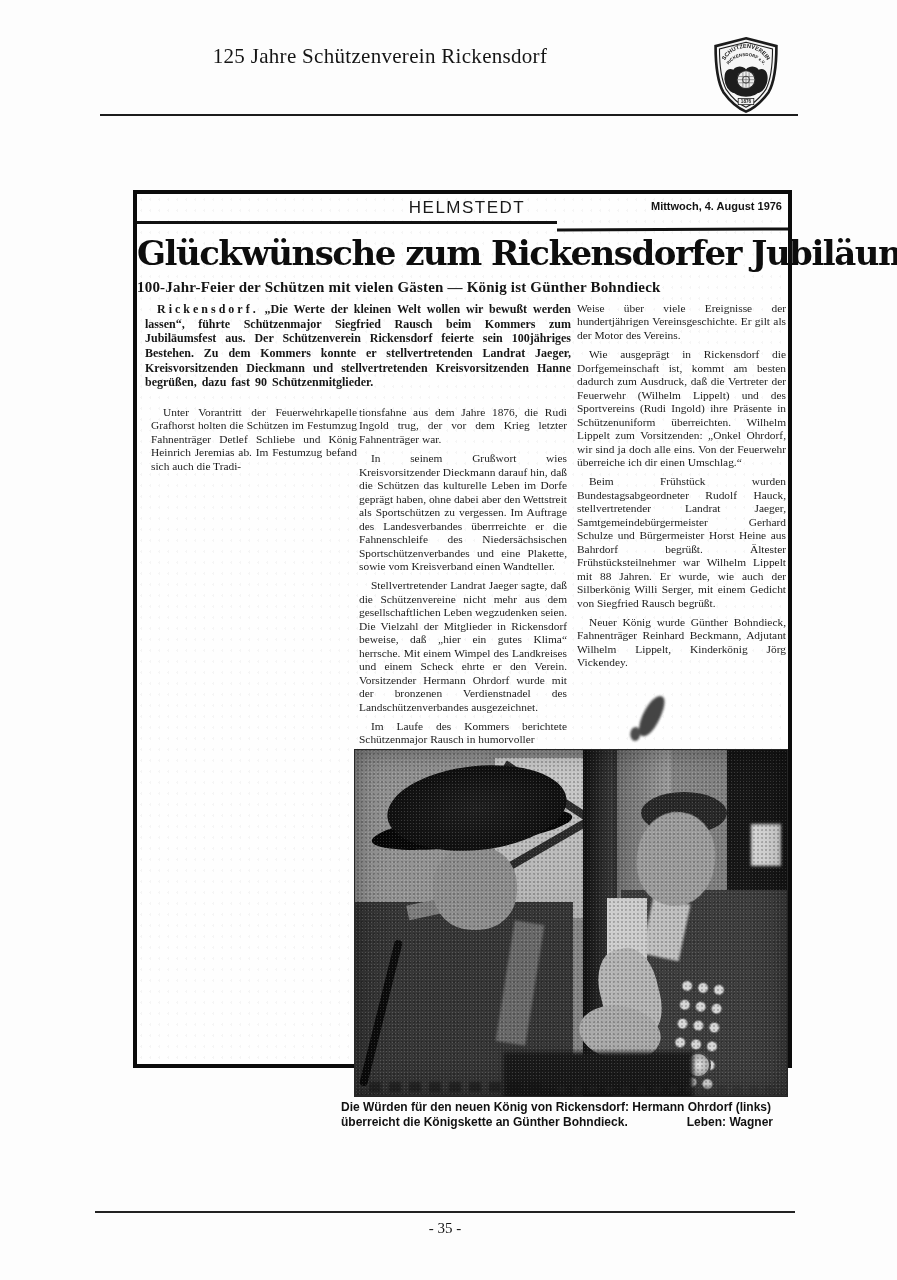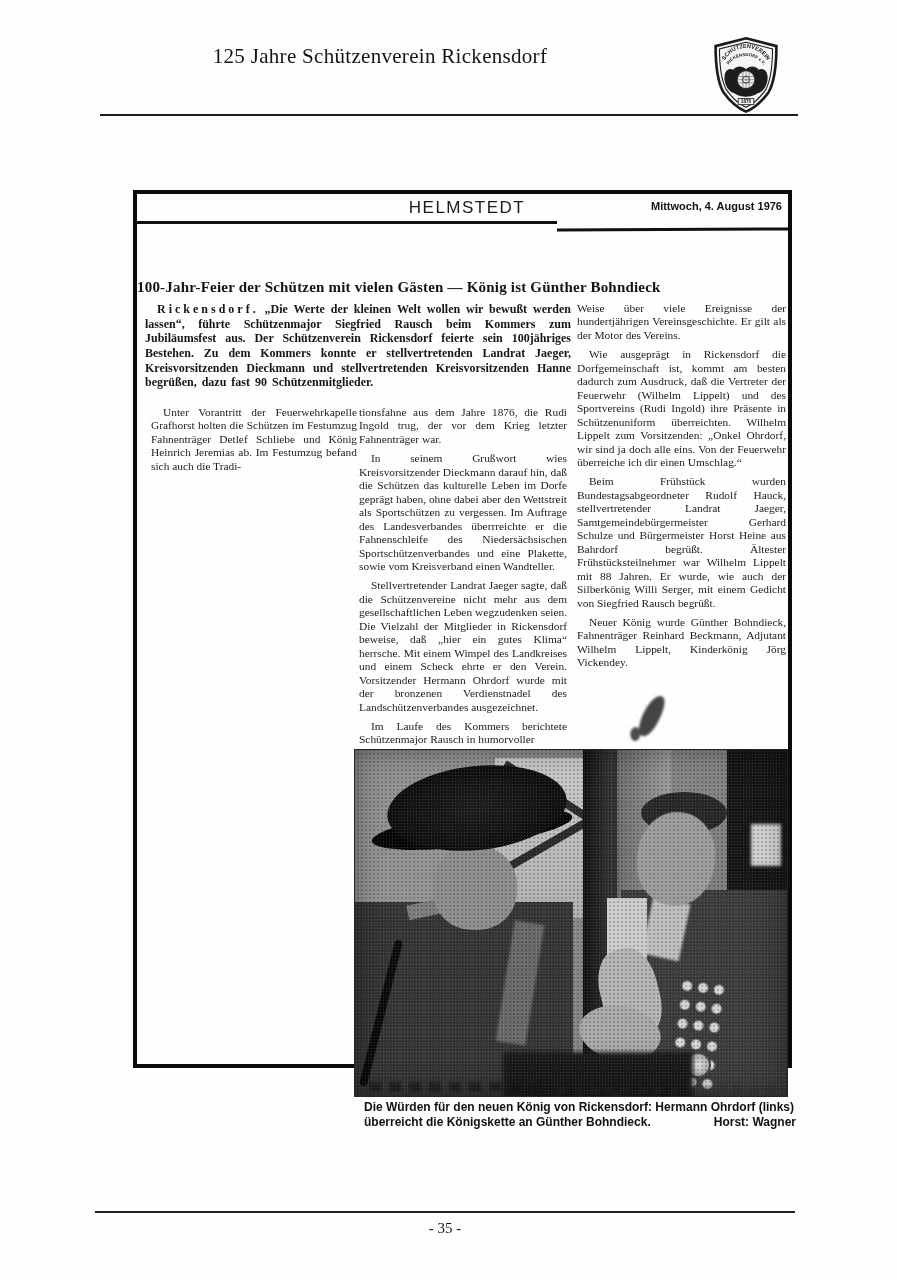--- a/index.html
+++ b/index.html
@@ -130,21 +130,21 @@
     background:repeating-linear-gradient(90deg, rgba(20,20,20,.55) 0 12px, transparent 12px 20px);
     filter:blur(1px); border-radius:3px;
   }
   .scan-marks-b {
     position:absolute; top:892px; left:420px; width:226px; height:7px;
     background:repeating-linear-gradient(90deg, rgba(40,40,40,.30) 0 9px, transparent 9px 16px);
     filter:blur(1px);
   }
 
   .caption {
-    position:absolute; top:906px; left:227px; width:432px;
+    position:absolute; top:906px; left:204px; width:432px;
     font-family:"Liberation Sans", sans-serif; font-weight:bold; font-size:12px;
     line-height:1.28; color:#111; text-align:left;
   }
   .caption .credit { position:absolute; right:0; bottom:0; }
 
   
   .footer-rule { position:absolute; top:1211px; left:95px; width:700px; height:2px; background:#222; }
   .page-number { position:absolute; top:1220px; left:95px; width:700px; text-align:center; font-size:15px; color:#141414; }
 
   
@@ -194,20 +194,21 @@
   <div class="top-rule"></div>
 
   <div class="clipping">
     <div class="clip-inner">
 
       <div class="masthead-region">HELMSTEDT</div>
       <div class="masthead-line-left"></div>
       <div class="masthead-date">Mittwoch, 4. August 1976</div>
       <div class="masthead-line-right"></div>
 
+      <h1 class="headline">Glückwünsche zum Rickensdorfer Jubiläum</h1>
       <h2 class="subheadline">100-Jahr-Feier der Schützen mit vielen Gästen — König ist Günther Bohndieck</h2>
 
       <p class="lead"><span class="dateline">Rickensdorf.</span> <span>„Die Werte der kleinen Welt wollen wir bewußt werden lassen“, führte Schützenmajor Siegfried Rausch beim Kommers zum Jubiläumsfest aus. Der Schützenverein Rickensdorf feierte sein 100jähriges Bestehen. Zu dem Kommers konnte er stellvertretenden Landrat Jaeger, Kreisvorsitzenden Dieckmann und stellvertretenden Kreisvorsitzenden Hanne begrüßen, dazu fast 90 Schützenmitglieder.</span></p>
 
       <div class="col col1">
         <p class="indent">Unter Vorantritt der Feuerwehrkapelle Grafhorst holten die Schützen im Festumzug Fahnenträger Detlef Schliebe und König Heinrich Jeremias ab. Im Festumzug befand sich auch die Tradi-</p>
       </div>
 
       <div class="col col2">
         <p>tionsfahne aus dem Jahre 1876, die Rudi Ingold trug, der vor dem Krieg letzter Fahnenträger war.</p>
@@ -251,21 +252,21 @@
         <div class="ph-chain"></div>
         <div class="ph-medal"></div>
         <div class="ph-fore"></div>
         <div class="ph-grain"></div>
         <div class="ph-vign"></div>
       </div>
 
       <div class="scan-marks-a"></div>
       <div class="scan-marks-b"></div>
 
-      <p class="caption"><span>Die Würden für den neuen König von Rickensdorf: Hermann Ohrdorf (links) überreicht die Königskette an Günther Bohndieck.</span><span class="credit">Horst: Wagner</span></p>
+      <p class="caption"><span>Die Würden für den neuen König von Rickensdorf: Hermann Ohrdorf (links) überreicht die Königskette an Günther Bohndieck.</span><span class="credit">Leben: Wagner</span></p>
 
     </div>
   </div>
 
   <div class="footer-rule"></div>
   <div class="page-number">- 35 -</div>
 
 </div>
 
 </body></html>

